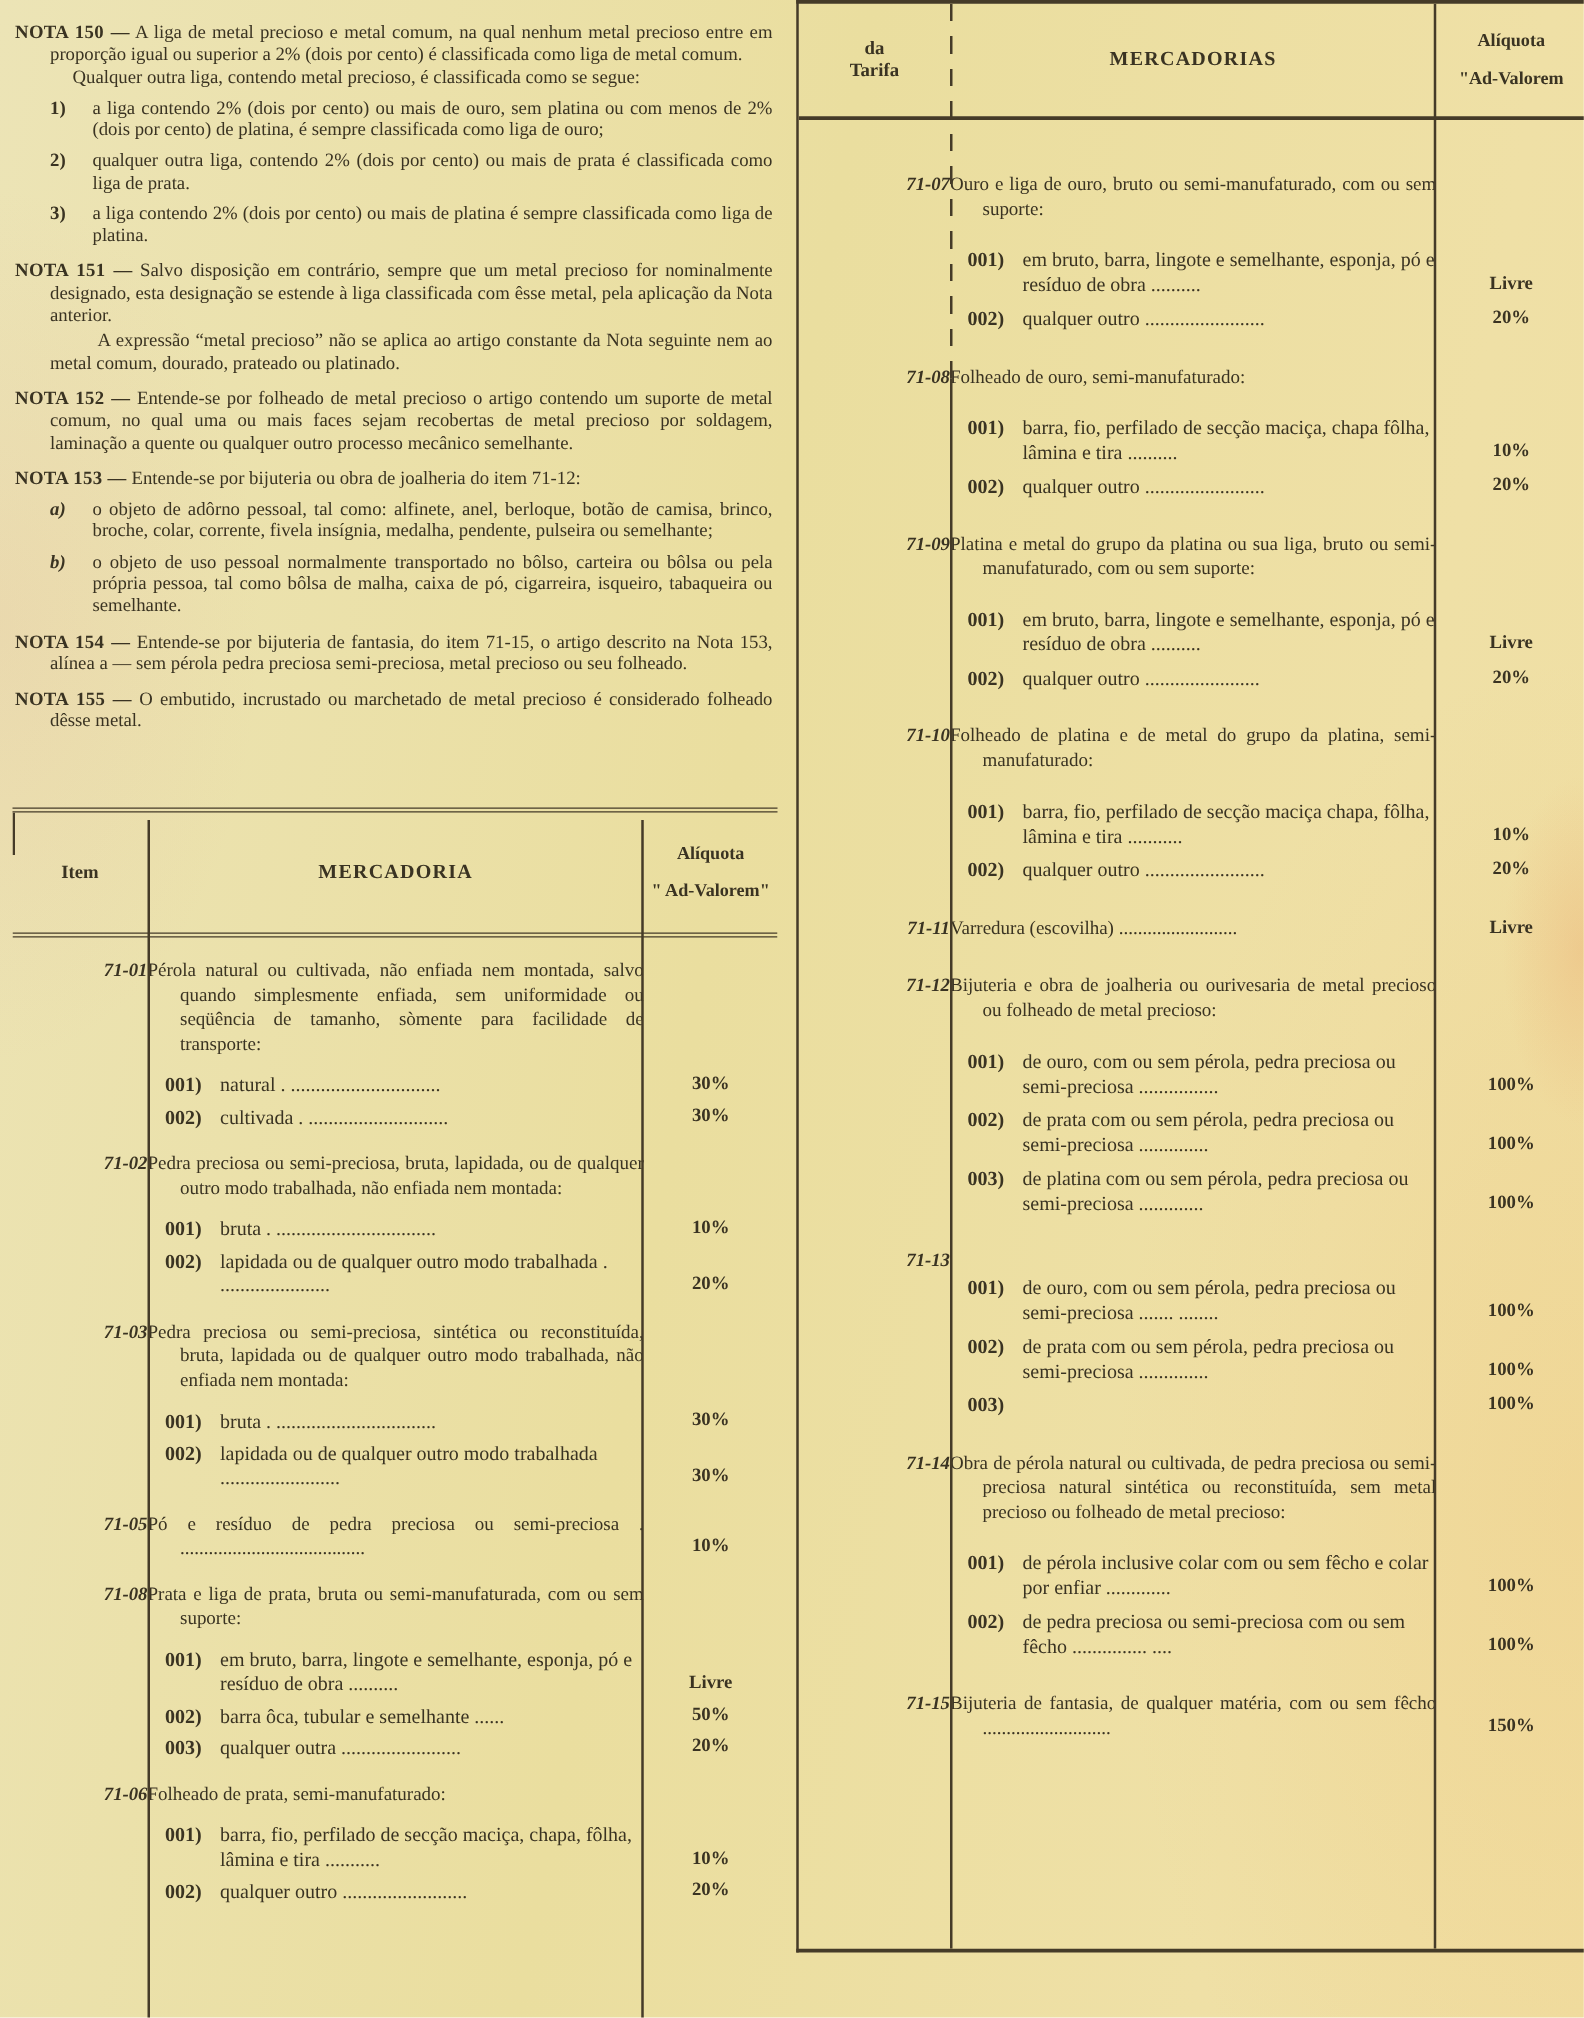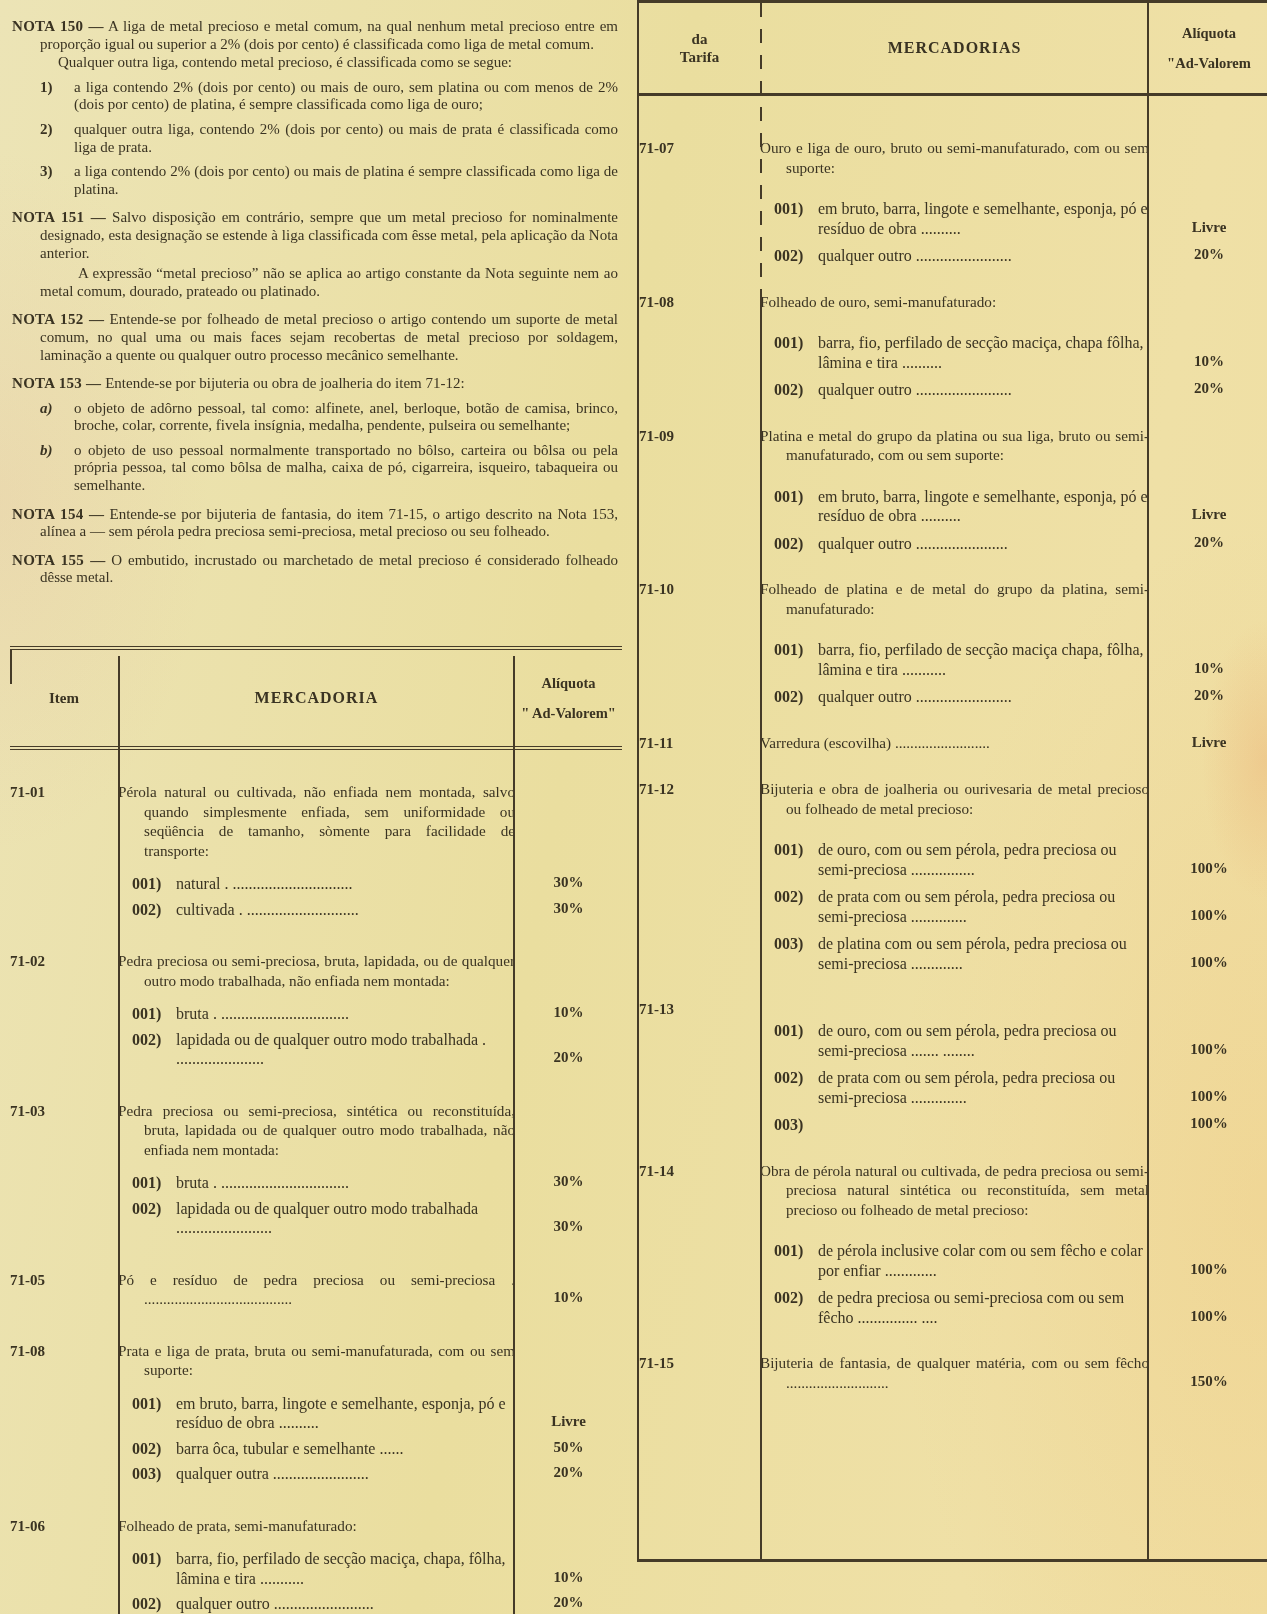--- a/index.html
+++ b/index.html
@@ -32,34 +32,34 @@
   .ttable{position:absolute;overflow:hidden;}
   .vline{position:absolute;width:2px;background:#453b28;}
   .vline.dashed{background:repeating-linear-gradient(#453b28 0 14px,transparent 14px 26px);}
   .thead{display:grid;align-items:center;}
   .h-item{grid-column:1;text-align:center;font-weight:bold;font-size:15px;line-height:18px;}
   .h-merc{grid-column:2;text-align:center;font-weight:bold;font-size:16px;letter-spacing:1px;}
   .h-aliq{grid-column:3;text-align:center;font-weight:bold;font-size:14.5px;line-height:16px;}
   .h-aliq .l2{margin-top:14px;font-weight:bold;}
   .trow{display:grid;}
   .cell{min-width:0;}
-  .code{grid-column:1;grid-row:1;text-align:left;font-weight:bold;font-size:15px;padding-top:2px;}
+  .code{grid-column:1;grid-row:1;text-align:right;font-weight:bold;font-size:15px;padding-top:2px;font-style:italic;}
   .desc{grid-column:2;grid-row:1;font-size:15.2px;line-height:19.5px;text-align:justify;
         padding-left:26px;text-indent:-26px;}
   .r-desc{grid-column:3;grid-row:1;align-self:end;}
   .sub{grid-column:2;display:flex;padding-left:14px;font-size:16px;line-height:19.5px;}
   .sub .slabel{flex:0 0 44px;font-weight:bold;}
   .sub .stext{flex:1;}
   .rate{grid-column:3;align-self:end;text-align:center;font-weight:bold;font-size:15px;
         line-height:19.5px;padding-bottom:1px;}
 
   
   #ltable{left:10px;top:646px;width:612px;height:968px;border-top:4px double #453b28;}
   #ltable .thead{grid-template-columns:108px 1fr 107px;height:96px;border-bottom:4px double #453b28;}
-  #ltable .trow{grid-template-columns:108px 1fr 107px;margin-top:32px;}
+  #ltable .trow{grid-template-columns:108px 1fr 107px;margin-top:17px;}
   #ltable .vline.c1{left:108px;top:6px;bottom:0;}
   #ltable .vline.c2{left:503px;top:6px;bottom:0;}
   #ltable .sub{padding-top:6px;}
   #ltable .sub.first{padding-top:14px;}
   .corner-tick{position:absolute;left:0;top:0;height:34px;width:2px;background:#453b28;}
 
   
   #rtable{left:637px;top:0;width:630px;height:1556px;
           border-top:3px solid #453b28;border-left:2px solid #453b28;border-bottom:3px solid #453b28;}
   #rtable .thead{grid-template-columns:121px 1fr 120px;height:90px;border-bottom:3px solid #453b28;}

